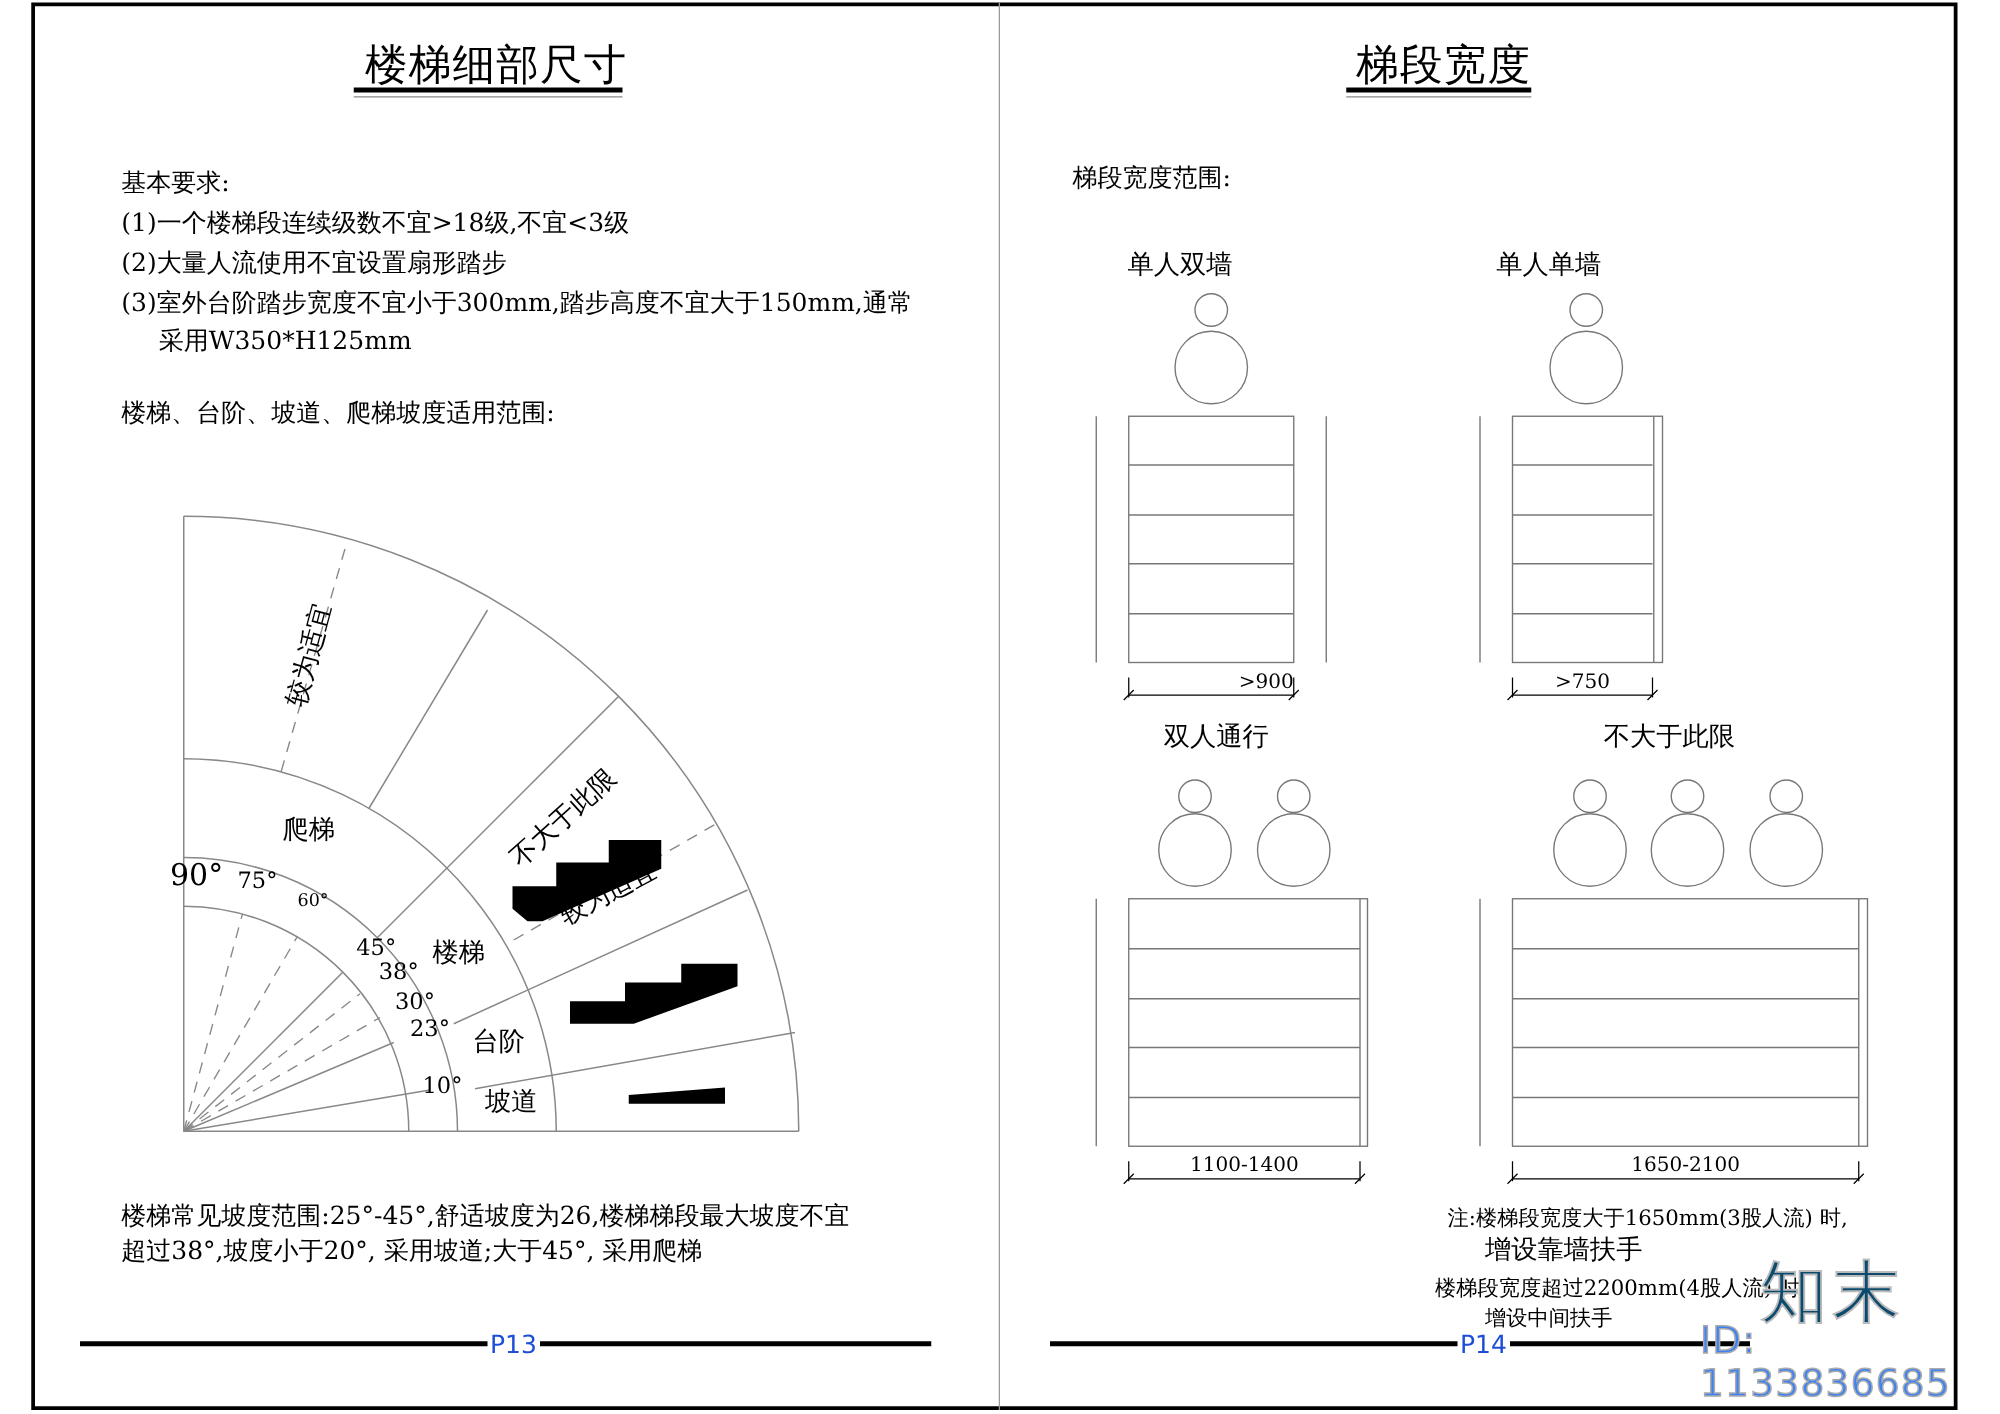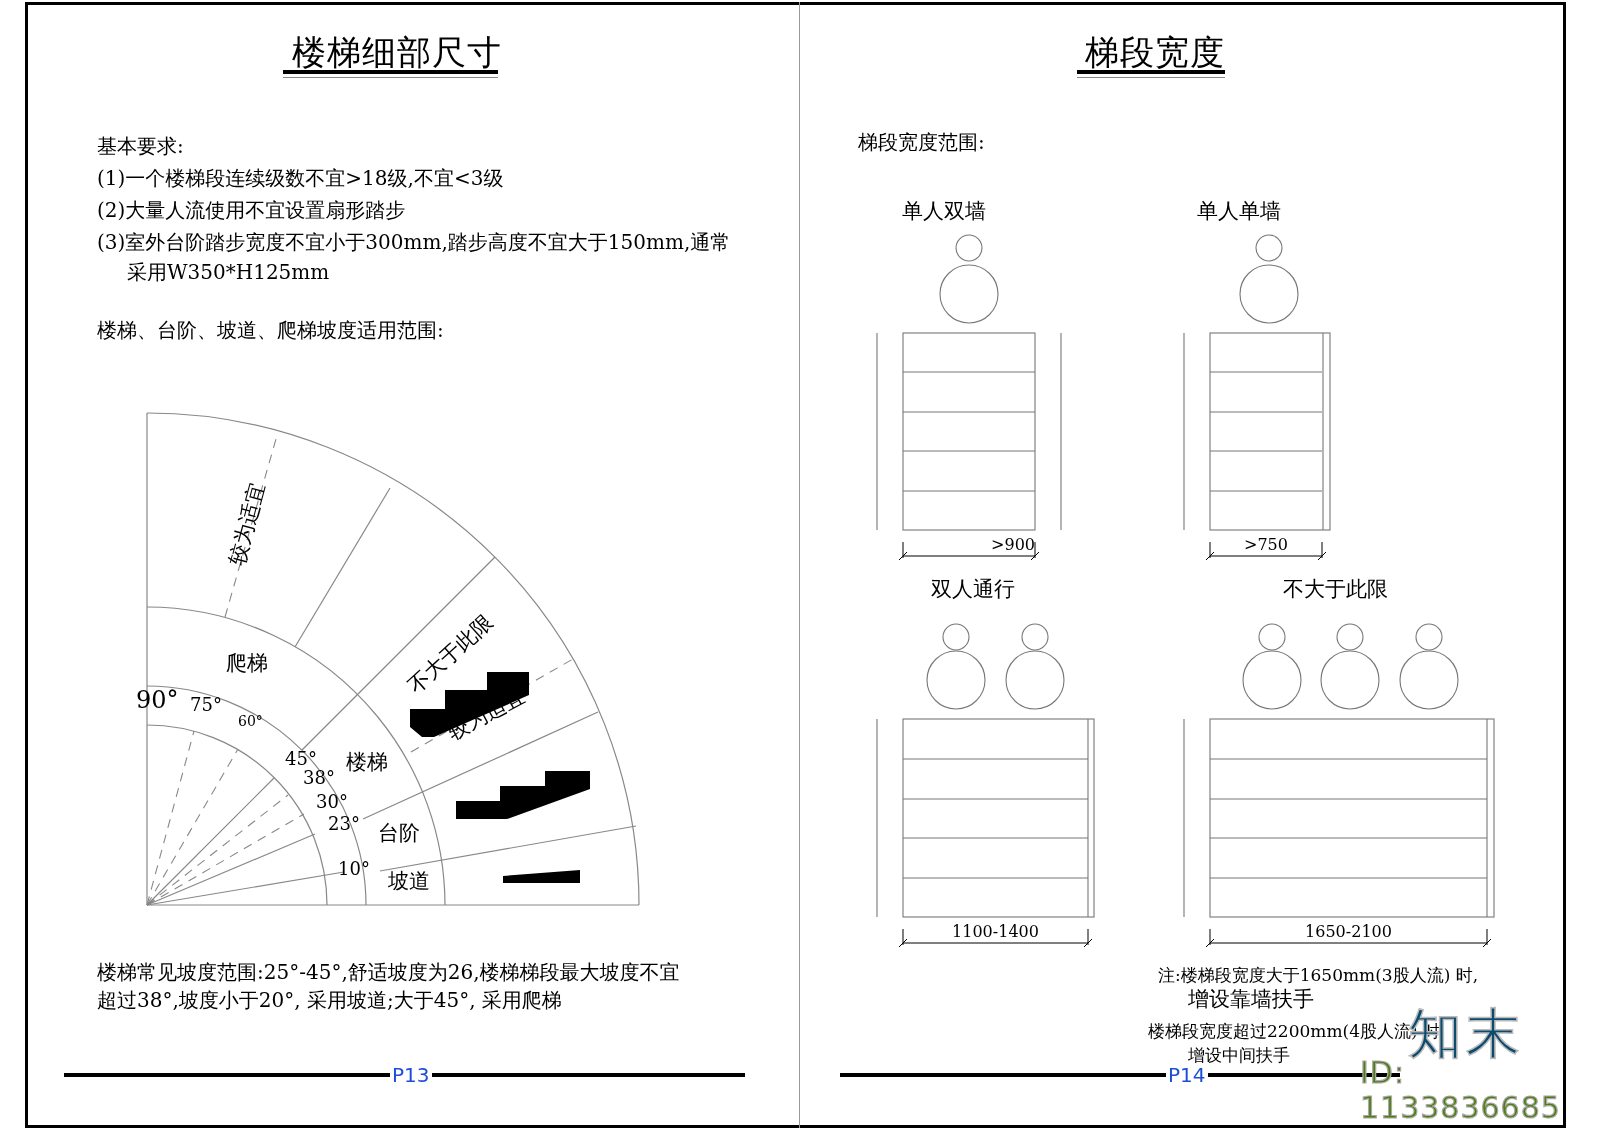--- a/index.html
+++ b/index.html
@@ -14,21 +14,21 @@
     .title-rule2 { position: absolute; height: 1px; background: #888; }
     .txt { position: absolute; font-size: 20px; line-height: 30px; white-space: nowrap; }
     .cap { position: absolute; font-size: 21px; white-space: nowrap; }
     .dim { position: absolute; font-size: 16px; white-space: nowrap; text-align: center; }
     .footer-line { position: absolute; height: 4px; background: #000; }
     .page-no { position: absolute; font-family: "DejaVu Sans", "Liberation Sans", sans-serif;
                font-size: 20px; color: #1d4ed8; background: #fff; padding: 0 2px; line-height: 20px; }
     .watermark-logo { position: absolute; font-family: "DejaVu Sans", sans-serif; font-size: 54px;
                       color: #0c4a6e; -webkit-text-stroke: 1.5px #bbb; letter-spacing: 4px; }
     .watermark-id { position: absolute; font-family: "DejaVu Sans", sans-serif; font-size: 30px;
-                    color: #4d7c0f; -webkit-text-stroke: 1.2px #aaa; letter-spacing: 1px; }
+                    color: #3b82f6; -webkit-text-stroke: 1.2px #aaa; letter-spacing: 1px; }
     svg { position: absolute; left: 0; top: 0; }
   </style>
 </head>
 <body>
 
 <div class="frame"></div>
 <div class="divider"></div>
 
 <div class="title" style="left:292px; top:32px;">楼梯细部尺寸</div>
 <div class="title-rule" style="left:283px; top:70px; width:215px;"></div>

